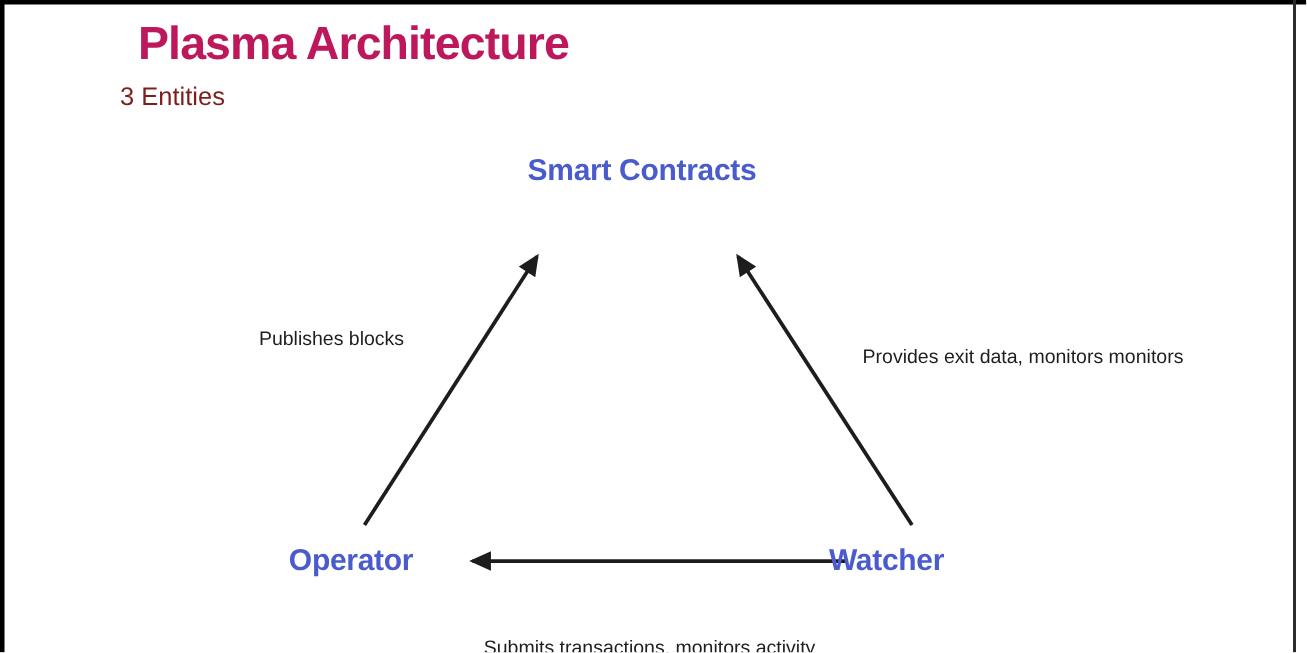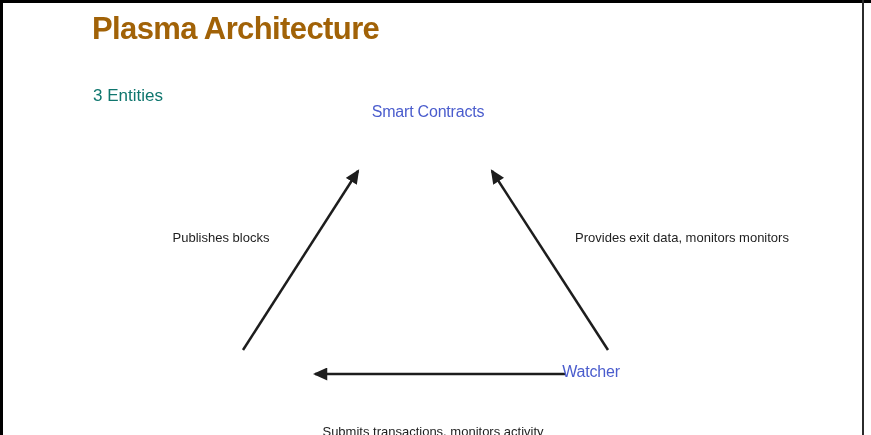--- a/index.html
+++ b/index.html
@@ -33,67 +33,66 @@
     width: 2px; height: 435px;
     background: #2b2b2b;
   }
   .title {
     position: absolute;
     left: 92px; top: 11px;
     margin: 0;
     font-size: 31px;
     font-weight: bold;
     letter-spacing: -0.6px;
-    color: #a16207;
+    color: #be185d;
     white-space: nowrap;
     text-align: center;
   }
   .subtitle {
     position: absolute;
-    left: 93px; top: 55px;
+    left: 80px; top: 55px;
     font-size: 17px;
     font-weight: normal;
-    color: #0f766e;
+    color: #7f1d1d;
     white-space: nowrap;
-    margin-top: 31px;
   }
   .arrows-layer {
     position: absolute;
     left: 0; top: 0;
     width: 871px; height: 435px;
   }
   .arrow-line {
     stroke: var(--arrow, #1d1d1d);
     stroke-width: 2.5;
     fill: none;
   }
   .arrow-head {
     fill: var(--arrow, #1d1d1d);
   }
   .node {
     position: absolute;
     transform: translateX(-50%);
-    font-size: 16px;
-    font-weight: normal;
+    font-size: 20px;
+    font-weight: bold;
     letter-spacing: -0.2px;
     color: var(--accent, #4a5ccd);
     white-space: nowrap;
   }
   .node-smart-contracts { left: 428px; top: 103px; }
   .node-operator        { left: 234px; top: 363px; }
   .node-watcher         { left: 591px; top: 363px; }
   .edge-label {
     position: absolute;
     transform: translateX(-50%);
     font-size: 13px;
     font-weight: 500;
     color: #1e1e1e;
     white-space: nowrap;
   }
-  .edge-label-left   { left: 221px; top: 230px; }
+  .edge-label-left   { left: 221px; top: 218px; }
   .edge-label-right  { left: 682px; top: 230px; }
   .edge-label-bottom { left: 433px; top: 403px; margin-top: 21px; }
 </style>
 </head>
 <body>
 
 <div class="page">
 
   <div class="frame-top"></div>
   <div class="frame-left"></div>
@@ -107,19 +106,20 @@
       <marker id="arrowhead" markerUnits="userSpaceOnUse" markerWidth="15" markerHeight="13" viewBox="0 0 10 9" refX="8.5" refY="4.5" orient="auto">
         <path class="arrow-head" d="M0,0 L10,4.5 L0,9 z"></path>
       </marker>
     </defs>
     <line class="arrow-line" x1="243" y1="350" x2="358" y2="171" marker-end="url(#arrowhead)"></line>
     <line class="arrow-line" x1="608" y1="350" x2="492" y2="171" marker-end="url(#arrowhead)"></line>
     <line class="arrow-line" x1="565" y1="374" x2="315" y2="374" marker-end="url(#arrowhead)"></line>
   </svg>
 
   <div class="node node-smart-contracts">Smart Contracts</div>
+  <div class="node node-operator">Operator</div>
   <div class="node node-watcher">Watcher</div>
 
   <div class="edge-label edge-label-left">Publishes blocks</div>
   <div class="edge-label edge-label-right">Provides exit data, monitors monitors</div>
   <div class="edge-label edge-label-bottom">Submits transactions, monitors activity</div>
 
 </div>
 
 </body></html>

